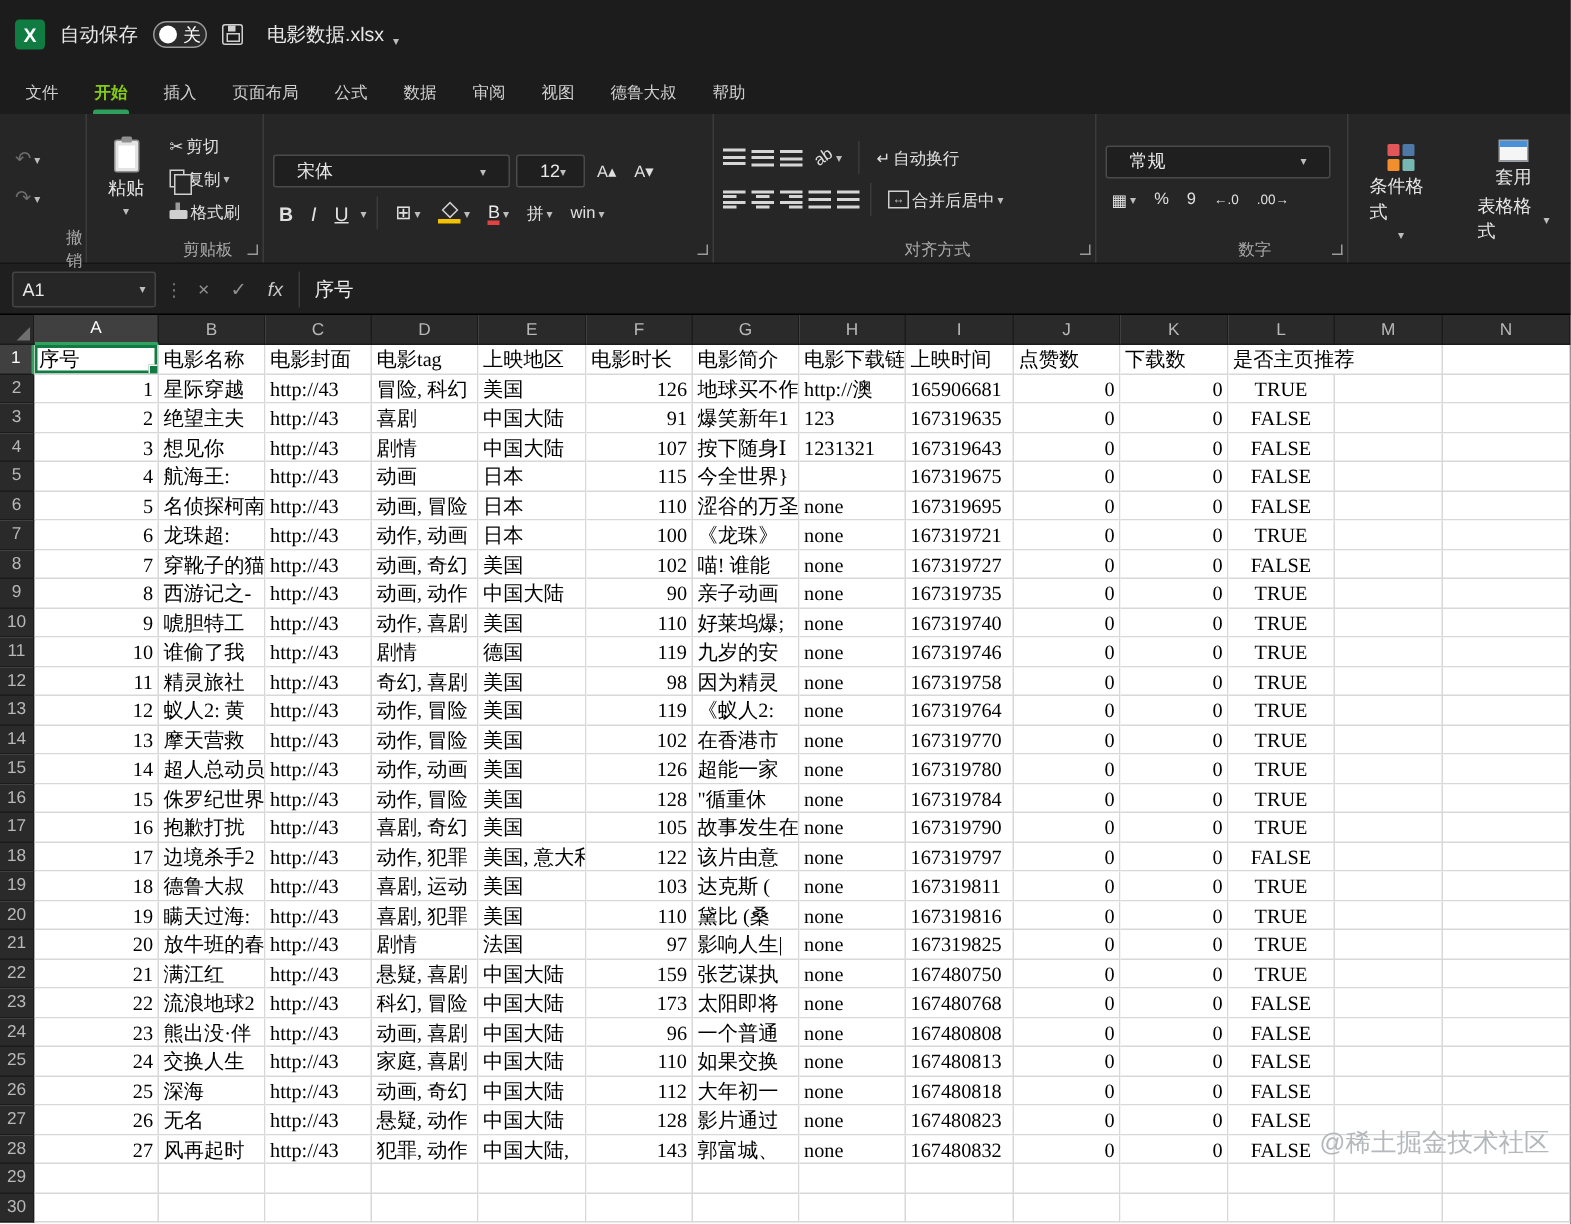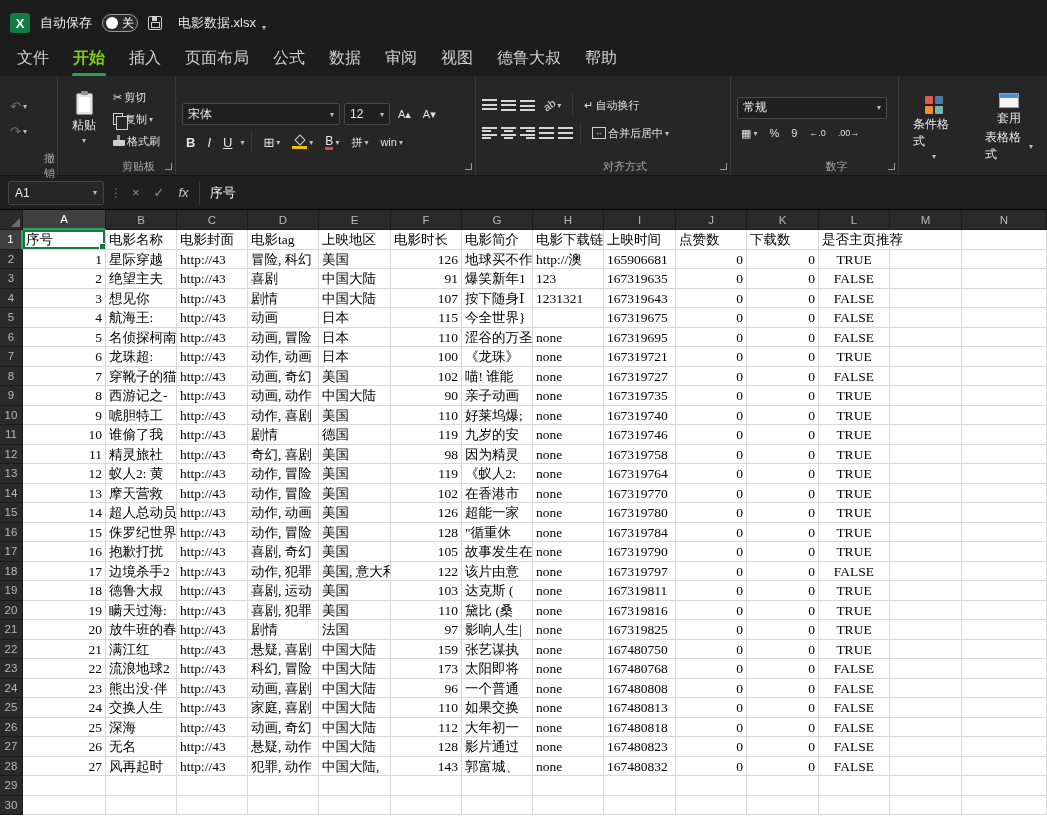--- a/index.html
+++ b/index.html
@@ -18,21 +18,21 @@
   .floppy::before { content:''; position:absolute; top:0; left:3px; width:5px; height:4px; background:#d0d0d0; }
   .floppy::after { content:''; position:absolute; bottom:1px; left:2px; width:7px; height:4px; border:1px solid #d0d0d0; }
   .fname { display:flex; align-items:flex-end; gap:6px; margin-left:6px; cursor:pointer; }
   .dd { font-size:8px; color:#bdbdbd; }
   .searchbox { margin-left:auto; width:190px; height:28px; background:#4d4d4d; border-radius:4px 0 0 4px; display:flex; align-items:center; gap:8px; padding:0 12px; margin-right:-10px; color:#d6d6d6; cursor:text; }
   .mag { width:10px; height:10px; border:1.5px solid #cfcfcf; border-radius:50%; position:relative; flex:0 0 auto; }
   .mag::after { content:''; position:absolute; width:5px; height:1.5px; background:#cfcfcf; transform:rotate(45deg); right:-4px; bottom:-2px; }
 
   
   .tabs { height:30px; background:#1c1c1c; display:flex; align-items:flex-end; padding:0 6px; gap:2px; flex:0 0 auto; }
-  .tab { padding:5px 11px 7px; font-size:16px; color:#d0d0d0; cursor:pointer; position:relative; white-space:nowrap; }
+  .tab { padding:5px 11px 7px; font-size:11px; color:#d0d0d0; cursor:pointer; position:relative; white-space:nowrap; }
   .tab.active { color:#84cc16; font-weight:bold; }
   .tab.active::after { content:''; position:absolute; left:10px; right:10px; bottom:0; height:3px; background:#2e9e5b; border-radius:2px 2px 0 0; }
 
   
   .ribbon { height:100px; background:#262626; display:flex; border-bottom:1px solid #141414; flex:0 0 auto; }
   .rgroup { position:relative; display:flex; flex-direction:column; border-right:1px solid #3a3a3a; flex:0 0 auto; }
   .gbody { flex:1; display:flex; align-items:center; padding:5px 6px 0; gap:5px; }
   .gbody.col { flex-direction:column; align-items:stretch; justify-content:center; gap:6px; }
   .rrow { display:flex; align-items:center; gap:4px; }
   .glabel { height:18px; display:flex; align-items:center; justify-content:center; font-size:11px; color:#a8a8a8;padding-left:44px; }
@@ -41,21 +41,21 @@
   .ibtn.small { font-size:11px; }
   .ibtn.dis { color:#6e6e6e; }
   .vbig { display:flex; flex-direction:column; align-items:center; gap:2px; color:#e8e8e8; font-size:12px; padding:2px 8px; cursor:pointer; }
   .clipico { width:17px; height:22px; background:#e3e3e3; border:1px solid #8f8f8f; border-radius:2px; position:relative; }
   .clipico::before { content:''; position:absolute; top:-3px; left:4px; width:7px; height:4px; background:#8f8f8f; border-radius:1px; }
   .clipico::after { content:''; position:absolute; top:3px; left:2px; right:2px; bottom:2px; background:#fff; }
   .copyico { width:10px; height:12px; border:1px solid #cfcfcf; position:relative; background:#262626; }
   .copyico::before { content:''; position:absolute; top:2px; left:2px; width:10px; height:12px; border:1px solid #cfcfcf; background:#262626; }
   .brushico { width:12px; height:6px; background:#cfcfcf; border-radius:1px; position:relative; margin-top:4px; }
   .brushico::before { content:''; position:absolute; top:-5px; left:4px; width:3px; height:5px; background:#9a9a9a; }
-  .select { height:22px; background:#1f1f1f; border:1px solid #4a4a4a; border-radius:2px; display:flex; align-items:center; justify-content:space-between; padding:0 5px; color:#e8e8e8; font-size:12px; cursor:pointer; }
+  .select { height:22px; background:#1f1f1f; border:1px solid #4a4a4a; border-radius:2px; display:flex; align-items:center; justify-content:space-between; padding:0 15px; color:#e8e8e8; font-size:12px; cursor:pointer; }
   .fillico { width:15px; height:13px; position:relative; }
   .fillico::before { content:''; position:absolute; top:0; left:4px; width:6px; height:6px; border:1px solid #cfcfcf; transform:rotate(45deg); }
   .fillico::after { content:''; position:absolute; bottom:0; left:0; right:0; height:3px; background:#f2c200; }
   .aico { position:relative; font-size:12px; color:#e8e8e8; padding-bottom:3px; line-height:1; }
   .aico::after { content:''; position:absolute; bottom:0; left:0; right:0; height:3px; background:#e04343; }
   .bars { width:15px; height:12px; display:inline-flex; flex-direction:column; justify-content:space-between; cursor:pointer; }
   .bars i { display:block; height:2px; background:#d6d6d6; width:100%; }
   .b-l i:nth-child(even) { width:60%; }
   .b-c i:nth-child(even) { width:60%; margin:0 auto; }
   .b-r i:nth-child(even) { width:60%; margin-left:auto; }
@@ -820,15 +820,16 @@
         <div class="cell c-right"></div>
         <div class="cell"></div>
         <div class="cell"></div>
         <div class="cell"></div>
         <div class="cell c-right"></div>
         <div class="cell c-right"></div>
         <div class="cell c-center"></div>
         <div class="cell"></div>
         <div class="cell"></div>
       </div>
+    <div class="watermark">@稀土掘金技术社区</div>
   </div>
 
 </div>
 
 </body></html>

